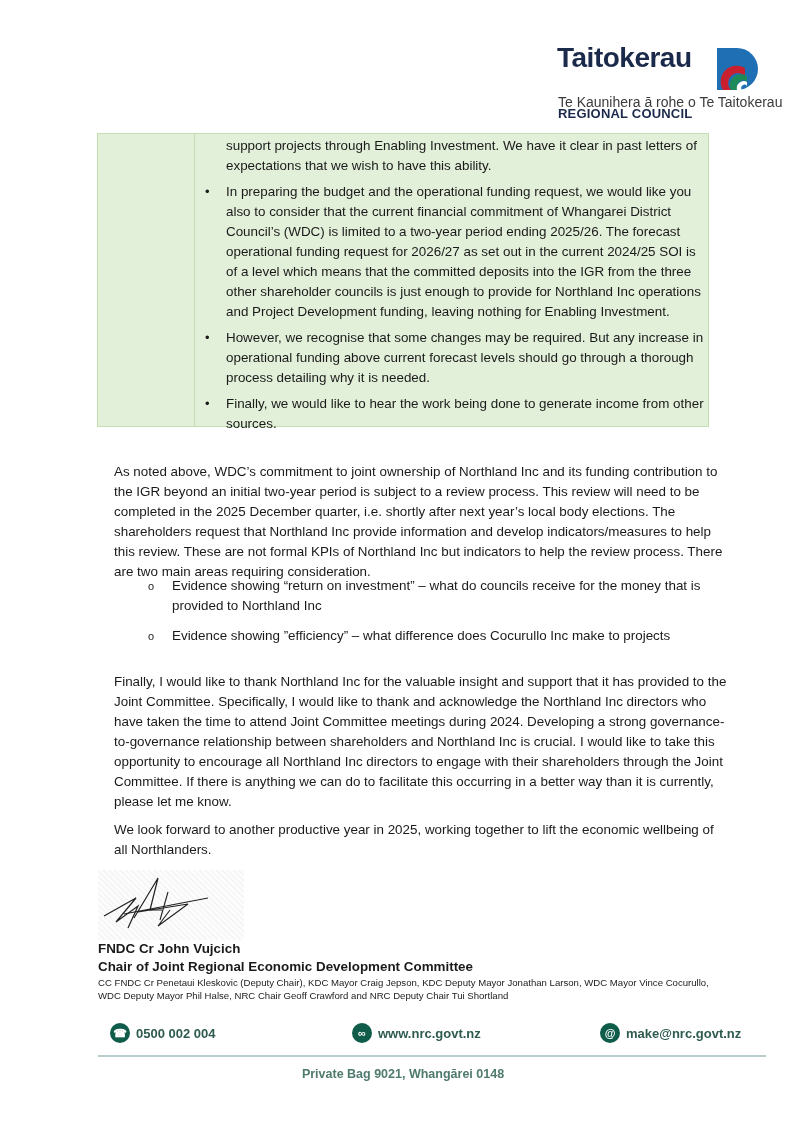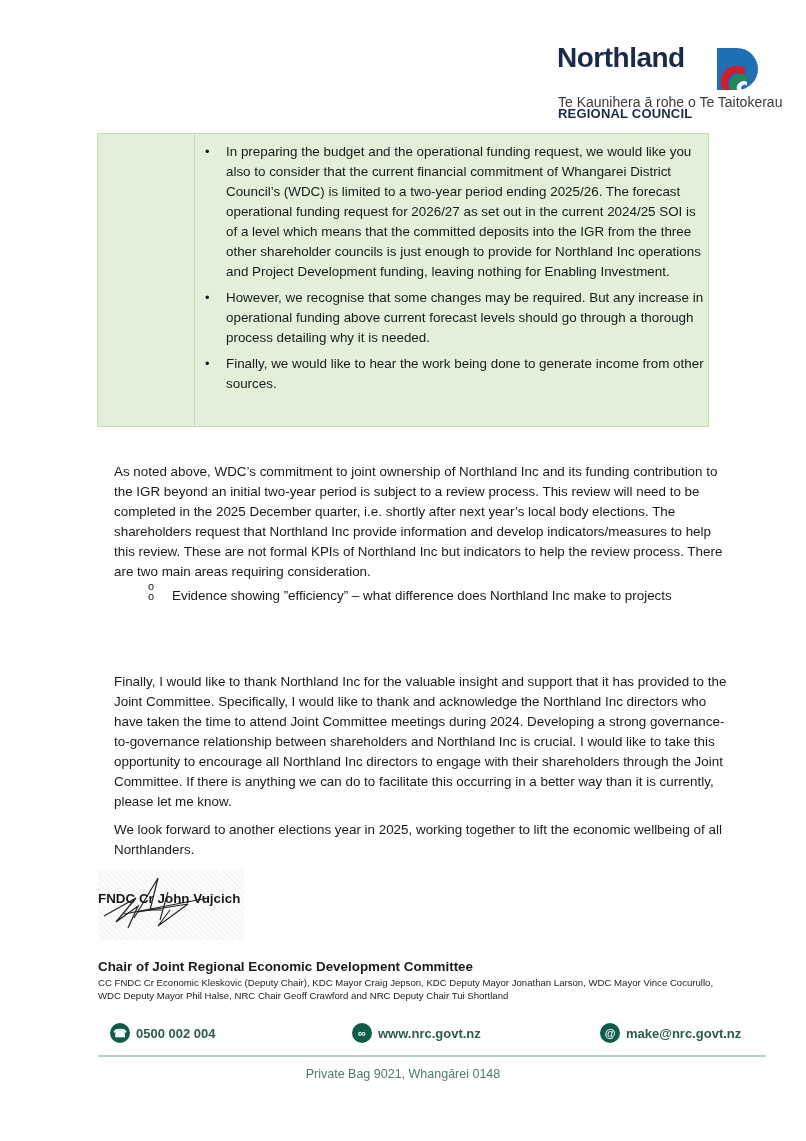--- a/index.html
+++ b/index.html
@@ -27,71 +27,72 @@
 
   .sig { position:absolute; left:98px; top:870px; width:146px; height:70px;
          background:repeating-linear-gradient(45deg,#f6f6f6 0 2px,#fdfdfd 2px 4px); }
   .signer { position:absolute; left:98px; font-weight:bold; font-size:13.4px; line-height:18px; }
   .cc { position:absolute; left:98px; top:976px; width:620px; font-size:9.6px; line-height:13px; color:#222; }
 
   .footer-row { position:absolute; top:1022px; height:22px; display:flex; align-items:center; gap:6px;
                 font-size:13px; font-weight:bold; color:#2e5a50; }
   .ficon { width:20px; height:20px; border-radius:50%; background:#0f5c4a; color:#fff; display:flex; align-items:center; justify-content:center; font-size:11px; font-weight:bold; }
   .footer-rule { position:absolute; left:98px; top:1055px; width:668px; height:2px; background:#b9cfcf; }
-  .address { position:absolute; left:0; width:806px; top:1067px; text-align:center; font-size:12.5px; font-weight:normal; color:#4f7a6e; }
+  .address { position:absolute; left:0; width:806px; top:1067px; text-align:center; font-size:12.5px; font-weight:bold; color:#4f7a6e; }
 </style>
 </head>
 <body>
 
 <div class="logo">
-  <div class="name">Northland</div>
+  <div class="name">Taitokerau</div>
   <div class="sub">REGIONAL COUNCIL</div>
   <div class="tag">Te Kaunihera ā rohe o Te Taitokerau</div>
   <svg class="mark" viewBox="0 0 45 45">
     <path d="M2 2 H22 A21 21 0 0 1 22 44 H2 Z" fill="#1f6fb5"></path>
     <path d="M8 44 A16 16 0 0 1 30 22 L30 30 A9 9 0 0 0 16 44 Z" fill="#c8202f"></path>
     <path d="M16 44 A11 11 0 0 1 32 30 L32 36 A5 5 0 0 0 24 44 Z" fill="#1e8a5a"></path>
     <path d="M22 44 A7 7 0 0 1 32 36 L32 40 A3 3 0 0 0 27 44 Z" fill="#ffffff"></path>
   </svg>
 </div>
 
 <div class="tbl">
   <div class="divider"></div>
   <div class="cell">
+    <p>support projects through Enabling Investment. We have it clear in past letters of expectations that we wish to have this ability.</p>
     <ul>
       <li><span class="bullet">•</span><span>In preparing the budget and the operational funding request, we would like you also to consider that the current financial commitment of Whangarei District Council’s (WDC) is limited to a two-year period ending 2025/26. The forecast operational funding request for 2026/27 as set out in the current 2024/25 SOI is of a level which means that the committed deposits into the IGR from the three other shareholder councils is just enough to provide for Northland Inc operations and Project Development funding, leaving nothing for Enabling Investment.</span></li>
       <li><span class="bullet">•</span><span>However, we recognise that some changes may be required. But any increase in operational funding above current forecast levels should go through a thorough process detailing why it is needed.</span></li>
       <li><span class="bullet">•</span><span>Finally, we would like to hear the work being done to generate income from other sources.</span></li>
     </ul>
   </div>
 </div>
 
 <p class="para" style="top:446px;">As noted above, WDC’s commitment to joint ownership of Northland Inc and its funding contribution to the IGR beyond an initial two-year period is subject to a review process.  This review will need to be completed in the 2025 December quarter, i.e. shortly after next year’s local body elections.  The shareholders request that Northland Inc provide information and develop indicators/measures to help this review.  These are not formal KPIs of Northland Inc but indicators to help the review process.  There are two main areas requiring consideration.</p>
 
 <ul class="sub-list" style="top:576px;">
-  <li><span class="obullet">o</span></li>
-  <li><span class="obullet">o</span><span>Evidence showing ”efficiency” – what difference does Northland Inc make to projects</span></li>
+  <li><span class="obullet">o</span><span>Evidence showing “return on investment” – what do councils receive for the money that is provided to Northland Inc</span></li>
+  <li><span class="obullet">o</span><span>Evidence showing ”efficiency” – what difference does Cocurullo Inc make to projects</span></li>
 </ul>
 
 <p class="para" style="top:656px;">Finally, I would like to thank Northland Inc for the valuable insight and support that it has provided to the Joint Committee.  Specifically, I would like to thank and acknowledge the Northland Inc directors who have taken the time to attend Joint Committee meetings during 2024.  Developing a strong governance-to-governance relationship between shareholders and Northland Inc is crucial.  I would like to take this opportunity to encourage all Northland Inc directors to engage with their shareholders through the Joint Committee.  If there is anything we can do to facilitate this occurring in a better way than it is currently, please let me know.</p>
-<p class="para" style="top:804px;">We look forward to another elections year in 2025, working together to lift the economic wellbeing of all Northlanders.</p>
+<p class="para" style="top:804px;">We look forward to another productive year in 2025, working together to lift the economic wellbeing of all Northlanders.</p>
 <p class="para" style="top:853px;">Yours sincerely</p>
 
 <div class="sig">
   <svg width="146" height="70" viewBox="0 0 146 70">
     <path d="M6 46 L38 28 L18 52 L40 36 L30 58" fill="none" stroke="#222" stroke-width="1.2"></path>
     <path d="M36 48 L60 8 L52 40 L64 40" fill="none" stroke="#222" stroke-width="1.2"></path>
     <path d="M26 44 L110 28 M40 42 L90 34 L60 56 L72 40" fill="none" stroke="#222" stroke-width="1.1"></path>
     <path d="M70 22 L62 50" fill="none" stroke="#222" stroke-width="1.1"></path>
   </svg>
 </div>
 
-<div class="signer" style="top:890px;">FNDC Cr John Vujcich</div>
+<div class="signer" style="top:940px;">FNDC Cr John Vujcich</div>
 <div class="signer" style="top:958px;">Chair of Joint Regional Economic Development Committee</div>
-<div class="cc">CC FNDC Cr Economic Kleskovic (Deputy Chair), KDC Mayor Craig Jepson, KDC Deputy Mayor Jonathan Larson, WDC Mayor Vince Cocurullo, WDC Deputy Mayor Phil Halse, NRC Chair Geoff Crawford and NRC Deputy Chair Tui Shortland</div>
+<div class="cc">CC FNDC Cr Penetaui Kleskovic (Deputy Chair), KDC Mayor Craig Jepson, KDC Deputy Mayor Jonathan Larson, WDC Mayor Vince Cocurullo, WDC Deputy Mayor Phil Halse, NRC Chair Geoff Crawford and NRC Deputy Chair Tui Shortland</div>
 
 <div class="footer-row" style="left:110px;">
   <span class="ficon">☎</span>
   <span>0500 002 004</span>
 </div>
 <div class="footer-row" style="left:352px;">
   <span class="ficon">∞</span>
   <span>www.nrc.govt.nz</span>
 </div>
 <div class="footer-row" style="left:600px;">

